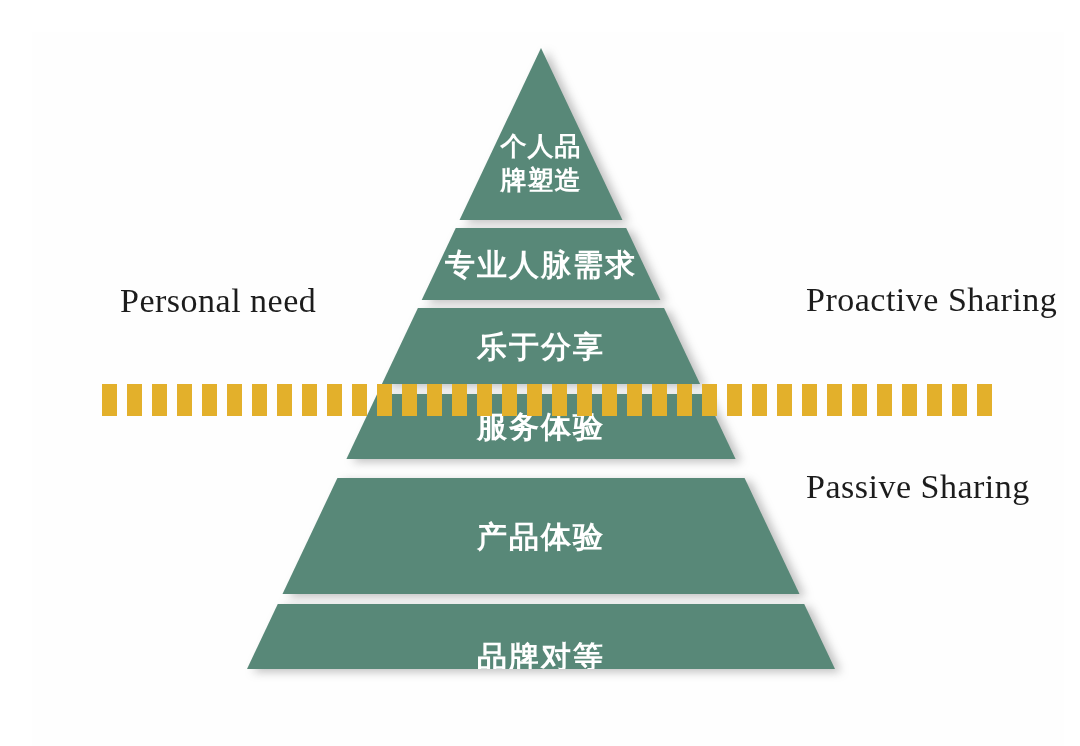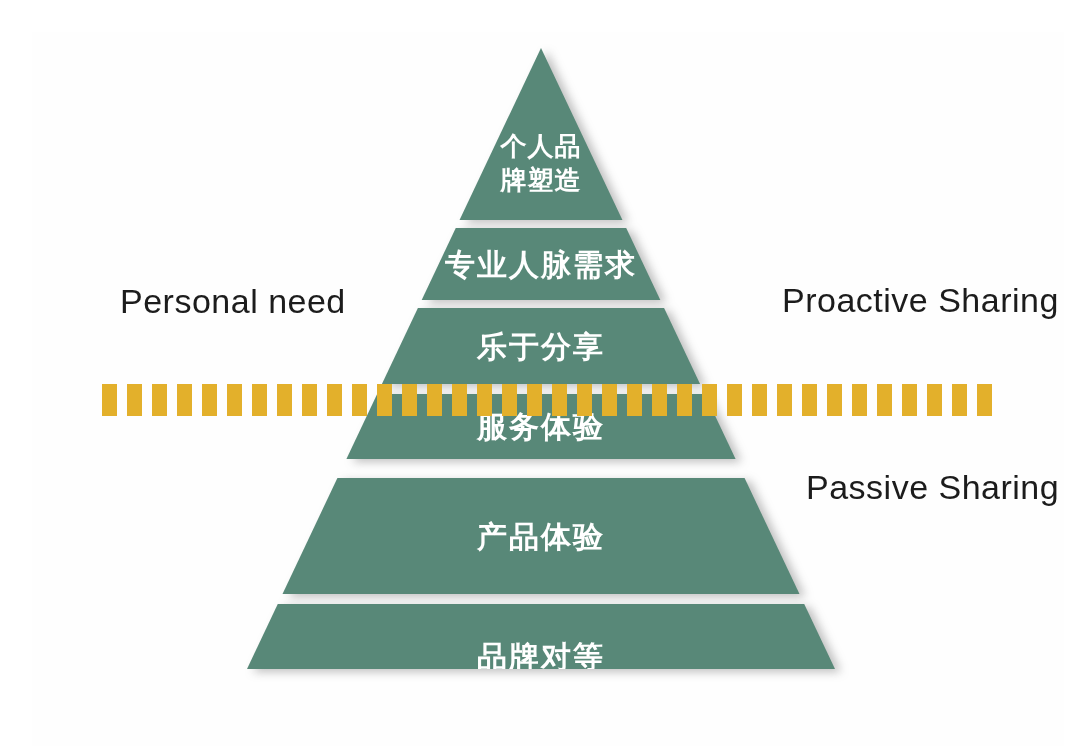--- a/index.html
+++ b/index.html
@@ -68,24 +68,25 @@
     );
   }
 
   
   .annotation {
     position: absolute;
     font-size: 34px;
     color: #1c1c1c;
     white-space: nowrap;
     letter-spacing: 0.5px;
+    font-family: Liberation Serif, serif;
   }
   .annotation.left-top     { left: 72px;  top: 234px; }
   .annotation.left-bottom  { left: 72px;  top: 438px; }
-  .annotation.right-top    { left: 734px; top: 233px; text-align: right; }
+  .annotation.right-top    { left: 758px; top: 233px; text-align: right; }
   .annotation.right-bottom { left: 758px; top: 420px; }
 </style>
 </head>
 <body>
 
 <div class="stage">
 
   <div class="pyramid-wrap">
     <div class="pyramid-clip">
       <div class="level level-1">

